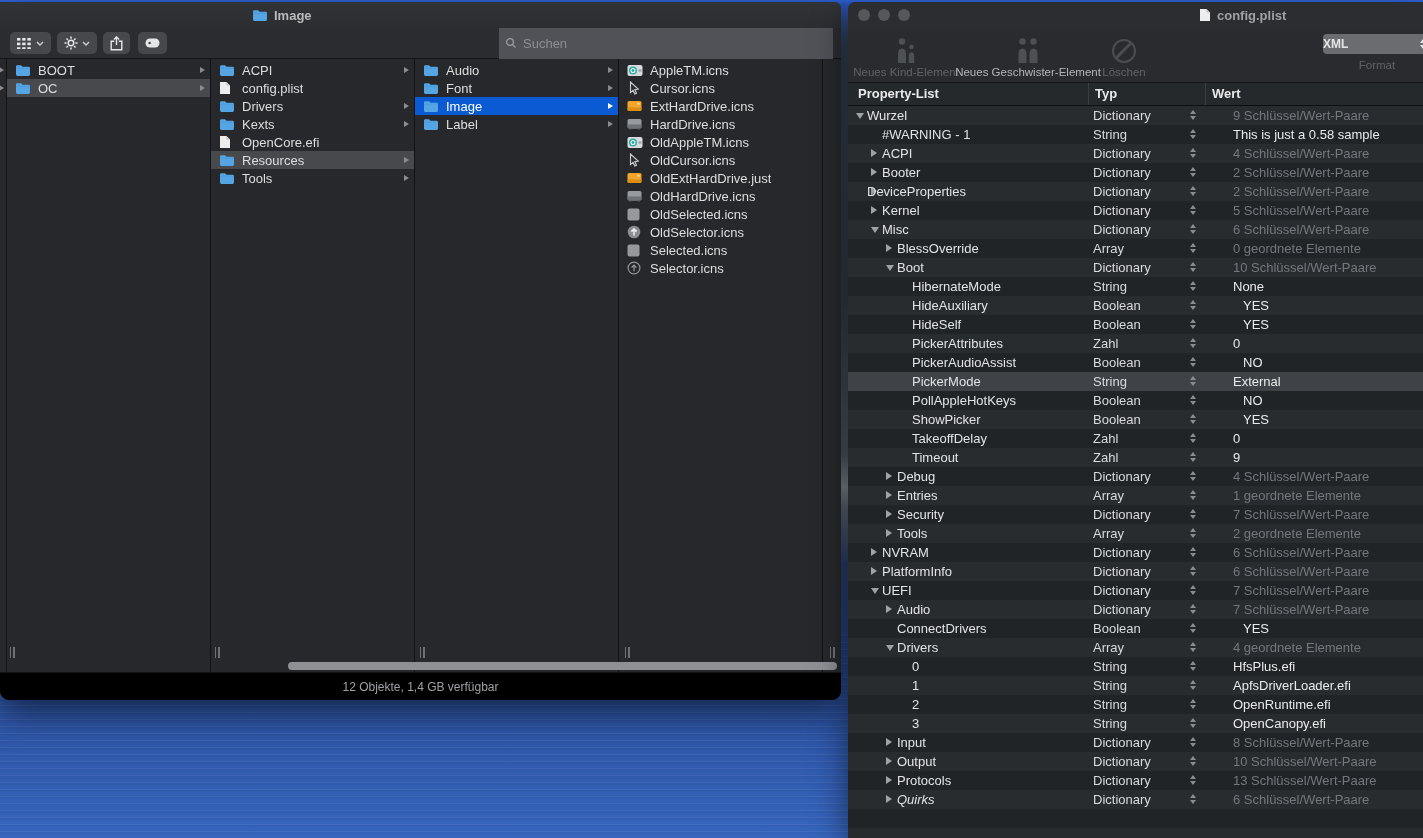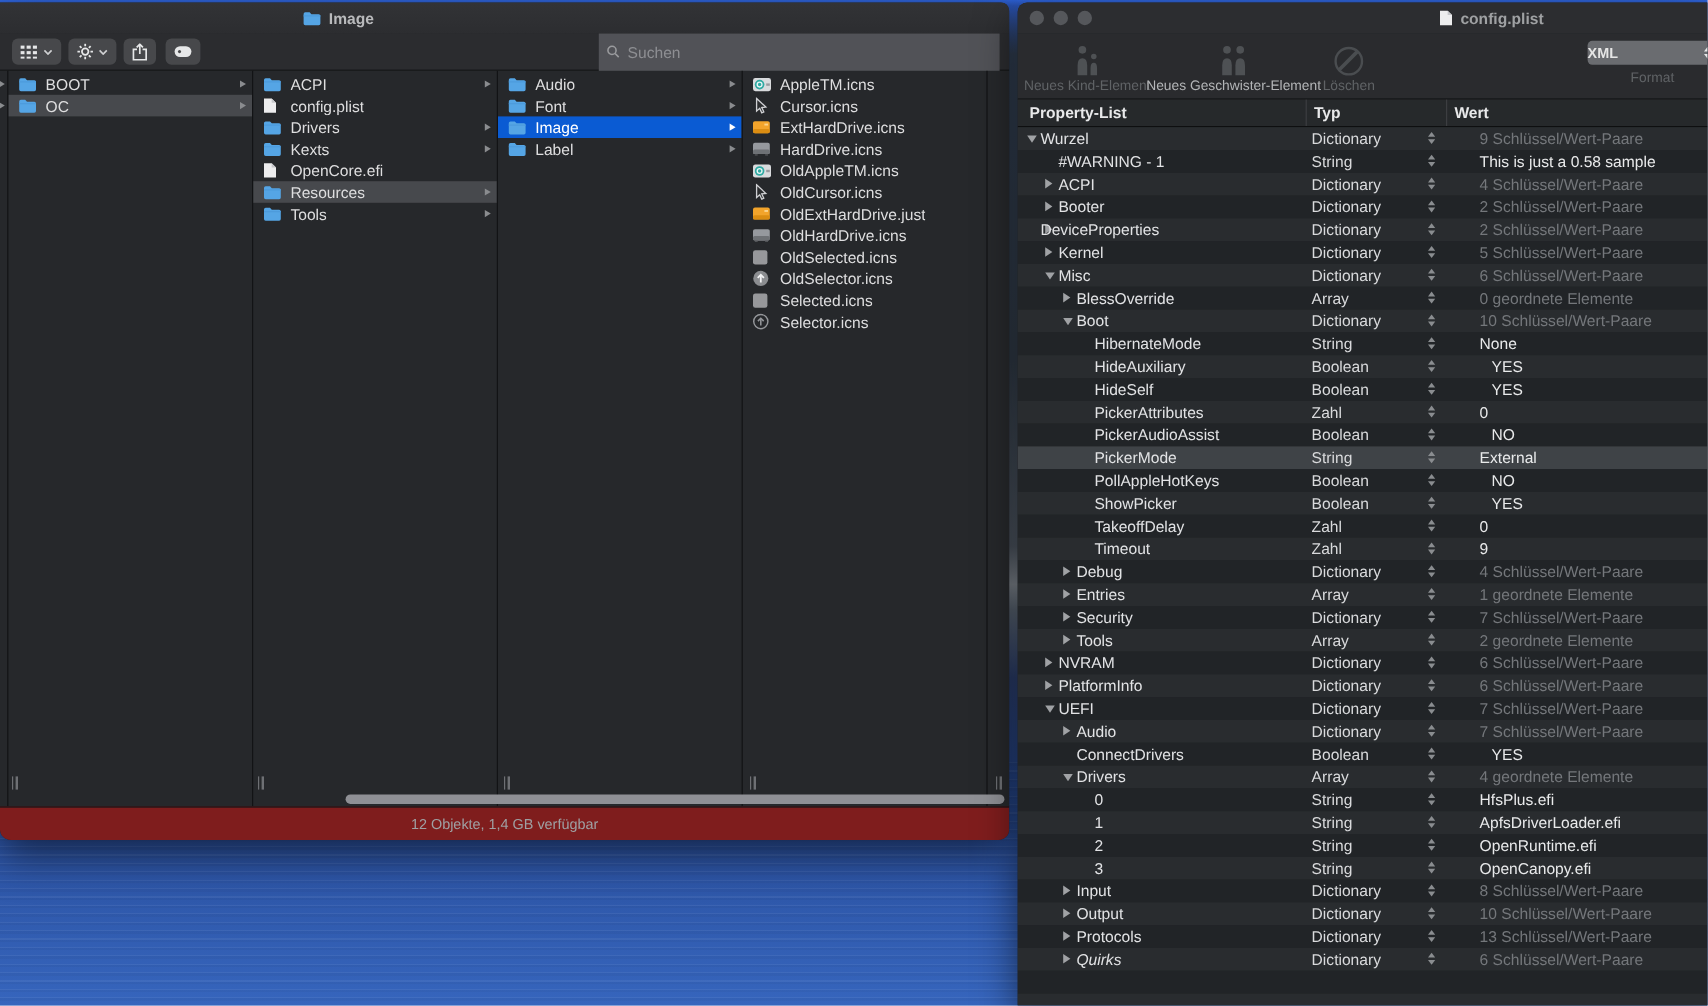--- a/index.html
+++ b/index.html
@@ -34,21 +34,21 @@
   .f-chev{position:absolute;right:5px;width:0;height:0;border-top:3.5px solid transparent;border-bottom:3.5px solid transparent;border-left:5px solid #8a8c8f;}
   .sel-gray{background:#47494d;}
   .sel-blue{background:#0a5bd3;color:#fff;}
   .sel-blue .f-chev{border-left-color:#fff;}
   .f-sliver .f-row{padding-left:0;}
   .f-sliver .f-chev{right:auto;left:-1px;}
   .f-handle{position:absolute;bottom:14px;width:8px;height:11px;display:flex;gap:2px;justify-content:center;}
   .f-handle i{width:1.5px;height:11px;background:#6e7074;display:block;}
   .f-hscroll{position:absolute;left:0;right:0;bottom:29px;height:10px;z-index:3;}
   .f-hthumb{position:absolute;left:288px;width:549px;top:1px;height:8px;background:#8f9095;border-radius:4px;}
-  .f-status{position:absolute;left:0;right:0;bottom:0;height:27px;background:#7f1d1d;border-top:1px solid #131416;
+  .f-status{position:absolute;left:0;right:0;bottom:0;height:27px;background:#000000;border-top:1px solid #131416;
     display:flex;align-items:center;justify-content:center;color:#9fa0a3;font-size:12px;text-align:right;}
   
   #plist{left:848px;width:575px;height:836px;border-radius:8px 0 0 0;overflow:hidden;}
   .x-titlebar{height:26px;background:#2c2d30;position:relative;}
   .x-lights{position:absolute;left:10px;top:7px;display:flex;gap:8px;}
   .x-lights span{width:12px;height:12px;border-radius:50%;background:#55575b;}
   .x-title{position:absolute;left:351px;top:0;height:26px;display:flex;align-items:center;gap:6px;color:#9fa1a3;font-size:13px;font-weight:600;}
   .x-toolbar{height:54px;background:#2a2b2e;border-bottom:1px solid #121315;position:relative;}
   .x-tbitem{position:absolute;top:4px;display:flex;flex-direction:column;align-items:center;justify-content:flex-end;height:46px;}
   .x-tblabel{font-size:11.5px;color:#606366;margin-top:3px;white-space:nowrap;}

